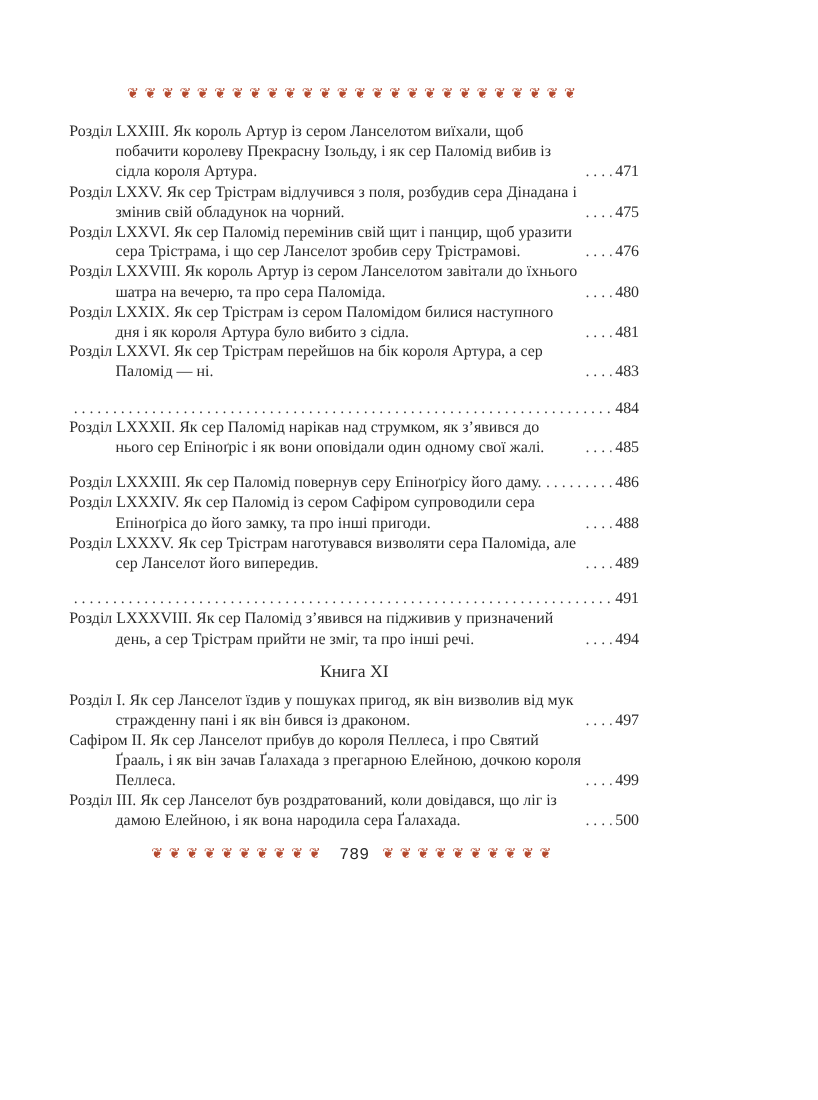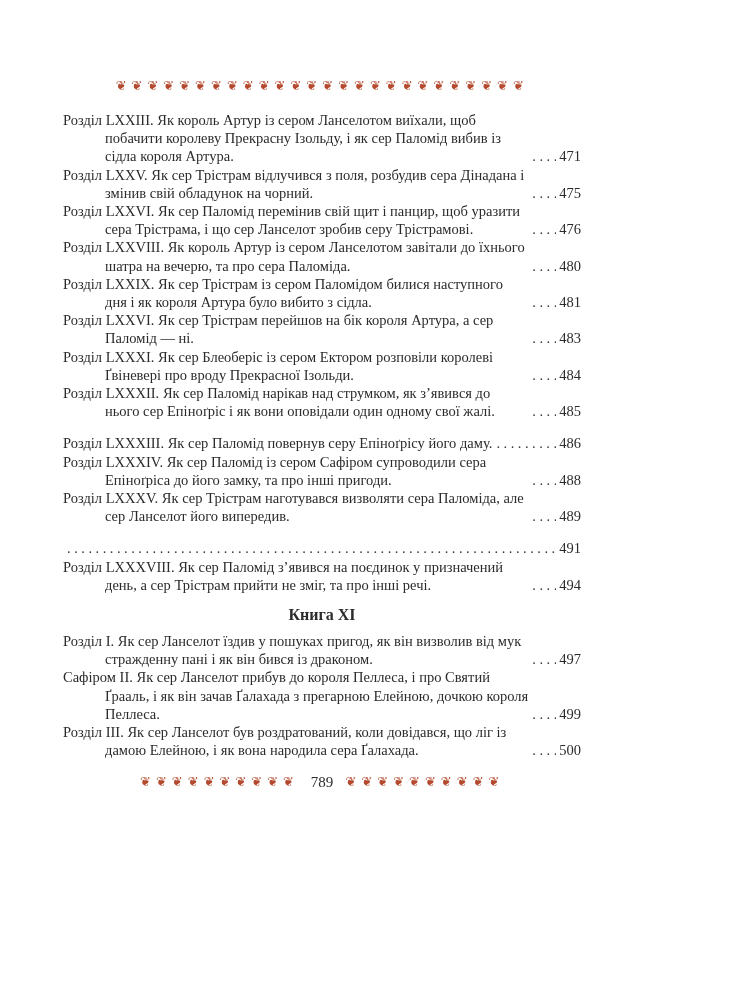--- a/index.html
+++ b/index.html
@@ -49,39 +49,40 @@
   .leader::after {
     content: "..................................................................................................";
     letter-spacing: 3.5px;
   }
   .entry-page {
     flex: 0 0 auto;
     margin-top: 14px;
   }
   .book-heading {
     text-align: center;
-    font-weight: bold;
+    font-weight: normal;
     font-size: 16px;
     line-height: 20px;
     margin: 11px 0 7px 0;
   }
   .footer {
     display: flex;
     align-items: center;
     justify-content: center;
     gap: 12px;
     margin-top: 14px;
   }
   .footer .ornament {
     flex: 0 0 auto;
     height: 17px;
   }
   .page-number {
     font-size: 15px;
     line-height: 17px;
+    font-family: Liberation Mono, monospace;
   }
 </style>
 </head>
 <body>
 
 <div class="page">
 
   <div class="ornament ornament-top" style="color: rgb(181, 73, 46);">❦❦❦❦❦❦❦❦❦❦❦❦❦❦❦❦❦❦❦❦❦❦❦❦❦❦</div>
 
   <div class="toc" id="entries-a">
@@ -109,21 +110,20 @@
         <span class="entry-text"><span>Розділ LXXIX.</span> <span>Як сер Трістрам із сером Паломідом билися наступного дня і як короля Артура було вибито з сідла.</span></span>
         <span class="leader"></span>
         <span class="entry-page">481</span>
       </div>
       <div class="toc-entry">
         <span class="entry-text"><span>Розділ LXXVI.</span> <span>Як сер Трістрам перейшов на бік короля Артура, а сер Паломід — ні.</span></span>
         <span class="leader"></span>
         <span class="entry-page">483</span>
       </div>
       <div class="toc-entry">
-        <span class="entry-text"><span>Розділ LXXXI.</span> <span>Як сер Блеоберіс із сером Ектором розповіли королеві Ґвіневері про вроду Прекрасної Ізольди.</span></span>
         <span class="leader"></span>
         <span class="entry-page">484</span>
       </div>
       <div class="toc-entry">
         <span class="entry-text"><span>Розділ LXXXII.</span> <span>Як сер Паломід нарікав над струмком, як з’явився до нього сер Епіноґріс і як вони оповідали один одному свої жалі.</span></span>
         <span class="leader"></span>
         <span class="entry-page">485</span>
       </div>
       <div class="toc-entry">
         <span class="entry-text"><span>Розділ LXXXIII.</span> <span>Як сер Паломід повернув серу Епіноґрісу його даму.</span></span>
@@ -138,21 +138,21 @@
       <div class="toc-entry">
         <span class="entry-text"><span>Розділ LXXXV.</span> <span>Як сер Трістрам наготувався визволяти сера Паломіда, але сер Ланселот його випередив.</span></span>
         <span class="leader"></span>
         <span class="entry-page">489</span>
       </div>
       <div class="toc-entry">
         <span class="leader"></span>
         <span class="entry-page">491</span>
       </div>
       <div class="toc-entry">
-        <span class="entry-text"><span>Розділ LXXXVIII.</span> <span>Як сер Паломід з’явився на поєдинок у призначений день, а сер Трістрам прийти не зміг, та про інші речі.</span></span>
+        <span class="entry-text"><span>Розділ LXXXVIII.</span> <span>Як сер Паломід з’явився на підживив у призначений день, а сер Трістрам прийти не зміг, та про інші речі.</span></span>
         <span class="leader"></span>
         <span class="entry-page">494</span>
       </div>
     </div>
 
   <h2 class="book-heading">Книга XI</h2>
 
   <div class="toc" id="entries-b">
       <div class="toc-entry">
         <span class="entry-text"><span>Розділ I.</span> <span>Як сер Ланселот їздив у пошуках пригод, як він визволив від мук стражденну пані і як він бився із драконом.</span></span>

